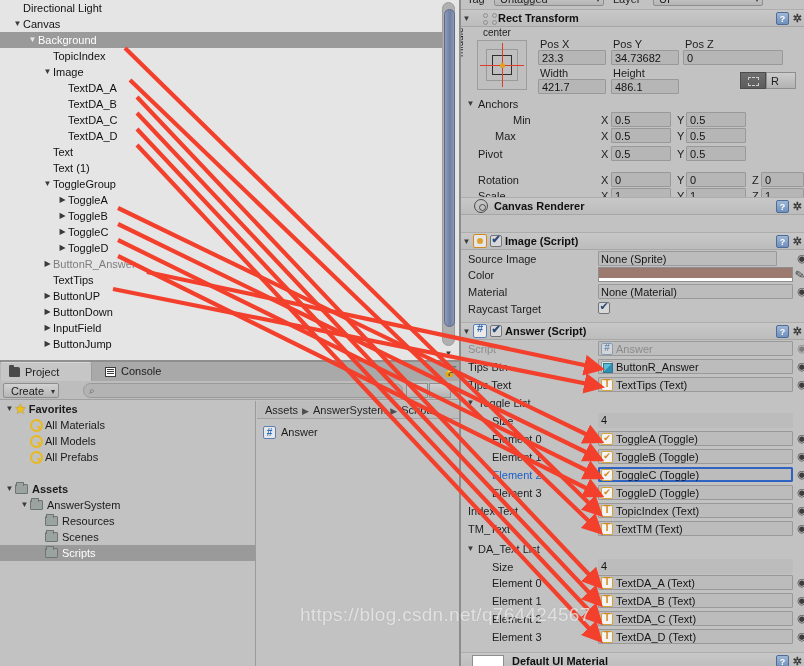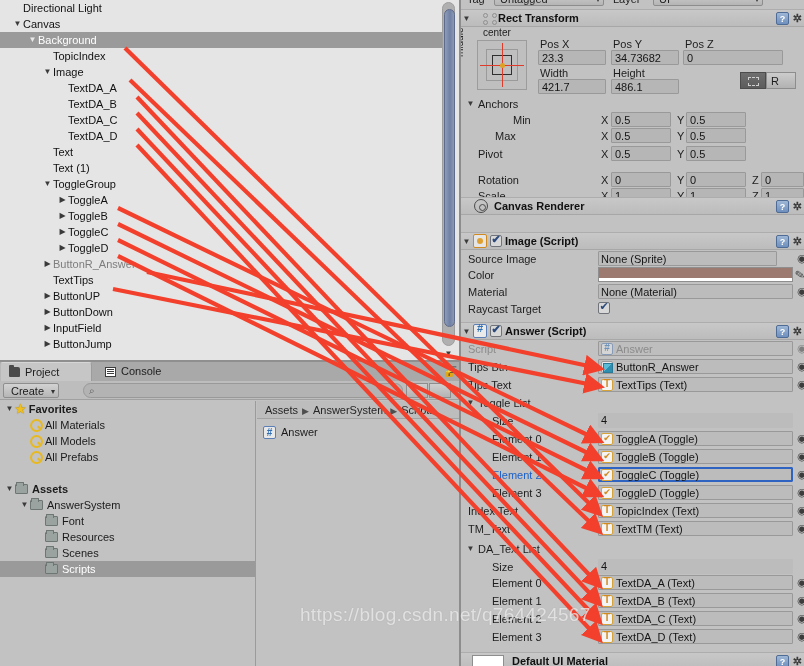--- a/index.html
+++ b/index.html
@@ -434,25 +434,20 @@
               <span>Assets</span>
             </div>
             <div class="tree-row">
               <span class="tri" style="margin-left: 19px;">▼</span>
               <span class="folder"></span>
               <span>AnswerSystem</span>
             </div>
             <div class="tree-row">
               <span class="tri" style="margin-left: 34px;"></span>
               <span class="folder"></span>
-              <span>Font</span>
-            </div>
-            <div class="tree-row">
-              <span class="tri" style="margin-left: 34px;"></span>
-              <span class="folder"></span>
               <span>Resources</span>
             </div>
             <div class="tree-row">
               <span class="tri" style="margin-left: 34px;"></span>
               <span class="folder"></span>
               <span>Scenes</span>
             </div>
             <div class="tree-row selected">
               <span class="tri" style="margin-left: 34px;"></span>
               <span class="folder"></span>

